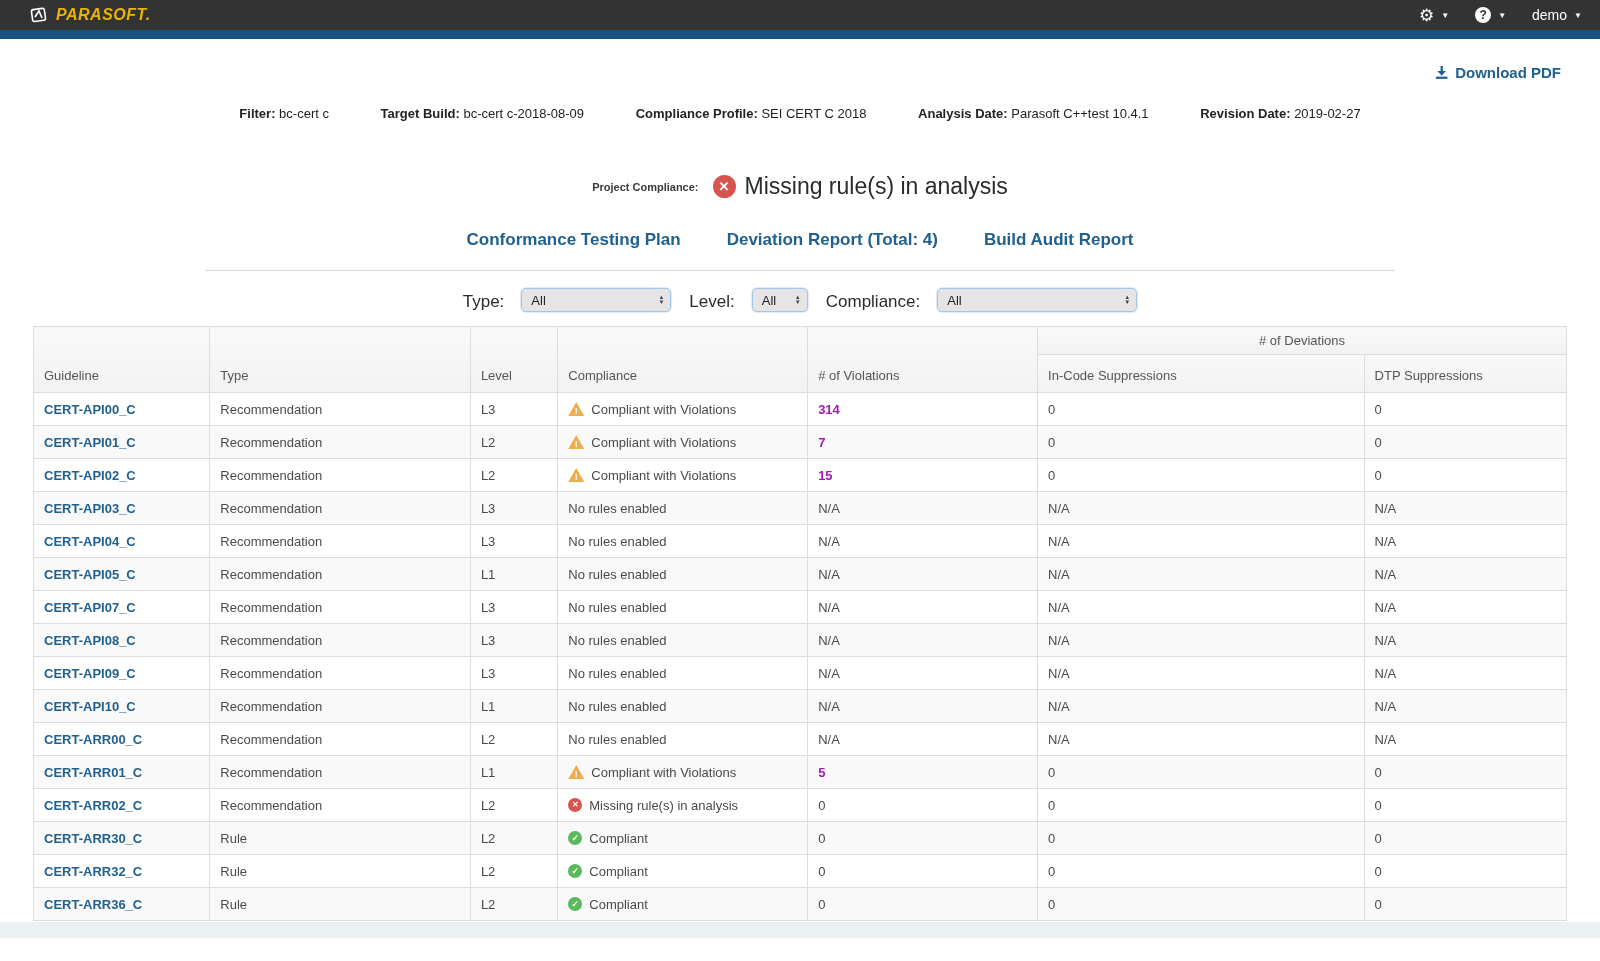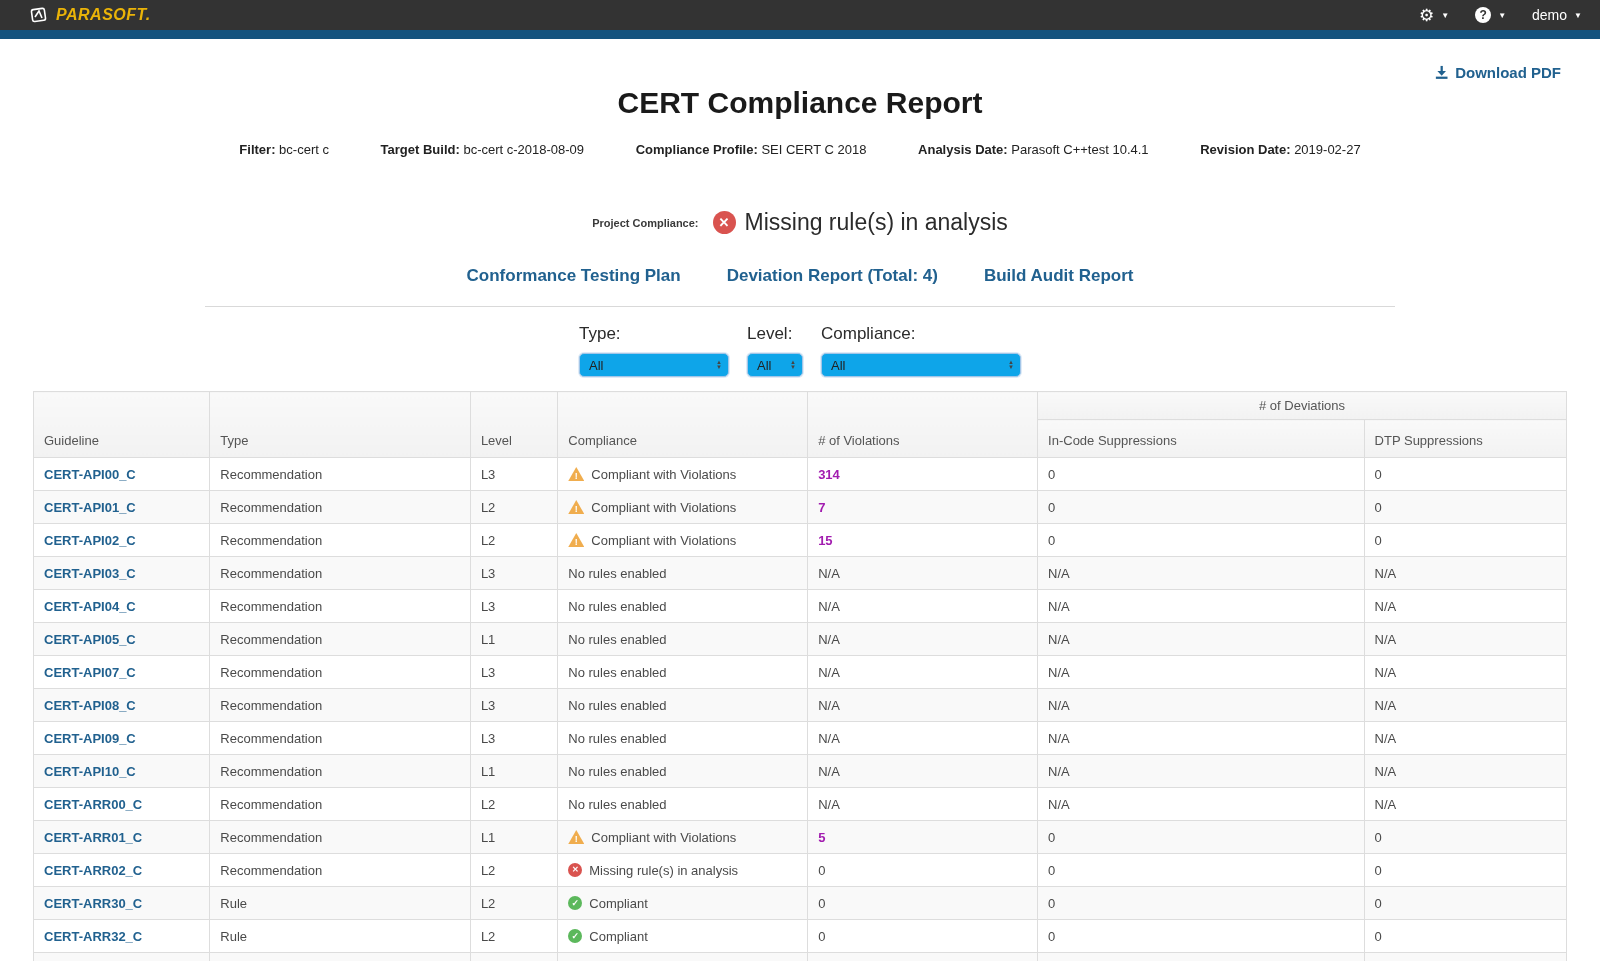--- a/index.html
+++ b/index.html
@@ -47,24 +47,24 @@
 
   .links-row { display: flex; justify-content: center; gap: 46px; margin-top: 30px; }
   .report-link { color: #21618f; font-size: 17px; font-weight: 600; text-decoration: none; cursor: pointer; }
 
   .divider { border: none; border-top: 1px solid #d9d9d9; width: 1190px;
              margin: 20px auto 0 auto; }
 
   
   .filters-row { display: flex; justify-content: center; align-items: center;
                  gap: 18px; margin-top: 17px; }
-  .filter-group { display: flex; align-items: flex-start; gap: 9px; flex-direction: column; }
+  .filter-group { display: flex; align-items: flex-end; gap: 17px; }
   .filter-label { font-size: 17px; color: #2b2b2b; }
   .sel { display: inline-flex; align-items: center; justify-content: space-between;
-         border: 1px solid #a3c6e8; border-radius: 5px; background: #0ea5e9;
+         border: 1px solid #a3c6e8; border-radius: 5px; background: #e5e5e5;
          height: 24px; padding: 0 6px 0 9px; font-size: 13px; color: #222;
          box-shadow: 0 0 0 1px rgba(163,198,232,.35); cursor: pointer; }
   .sel-type { width: 150px; }
   .sel-level { width: 56px; }
   .sel-compliance { width: 200px; }
   .stepper { display: flex; flex-direction: column; align-items: center;
              font-size: 6px; line-height: 5px; color: #444; margin-left: 8px; }
 
   
   .table-wrap { margin-top: 14px; }
@@ -126,21 +126,20 @@
     <a class="download-link">
       <svg class="dl-icon" viewBox="0 0 16 16">
         <rect x="7" y="1" width="2.4" height="6" fill="#21618f"></rect>
         <polygon points="3.6,6.5 12.8,6.5 8.2,11.5" fill="#21618f"></polygon>
         <rect x="2" y="12.4" width="12.4" height="2.4" fill="#21618f"></rect>
       </svg>
       <span>Download PDF</span>
     </a>
   </div>
 
-  <h1 class="report-title">CERT Compliance Report</h1>
 
   <div class="meta-row">
     <span class="meta-item"><b>Filter:</b> <span>bc-cert c</span></span>
     <span class="meta-item"><b>Target Build:</b> <span>bc-cert c-2018-08-09</span></span>
     <span class="meta-item"><b>Compliance Profile:</b> <span>SEI CERT C 2018</span></span>
     <span class="meta-item"><b>Analysis Date:</b> <span>Parasoft C++test 10.4.1</span></span>
     <span class="meta-item"><b>Revision Date:</b> <span>2019-02-27</span></span>
   </div>
 
   <div class="compliance-row">

